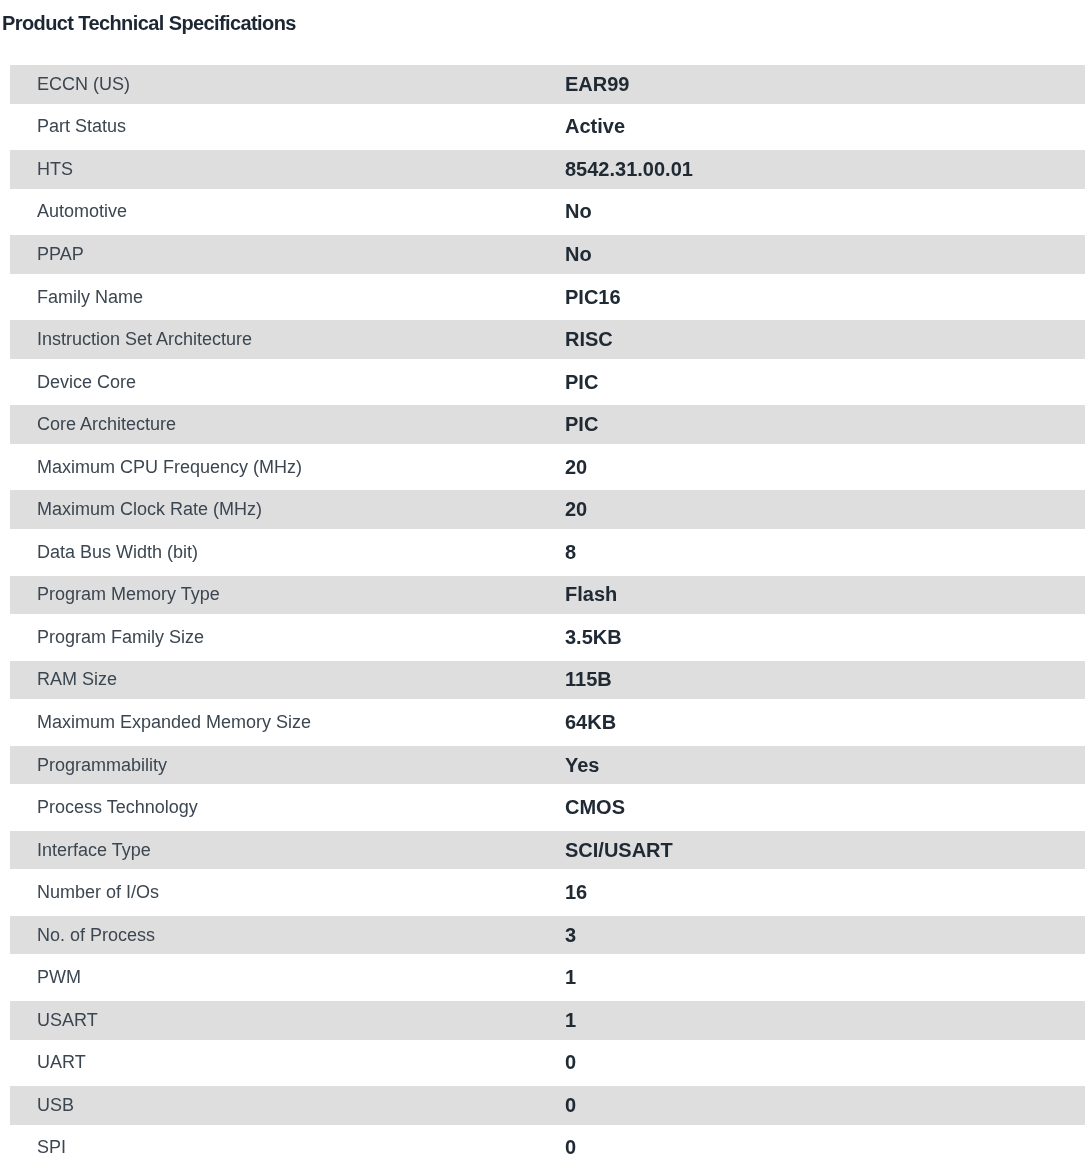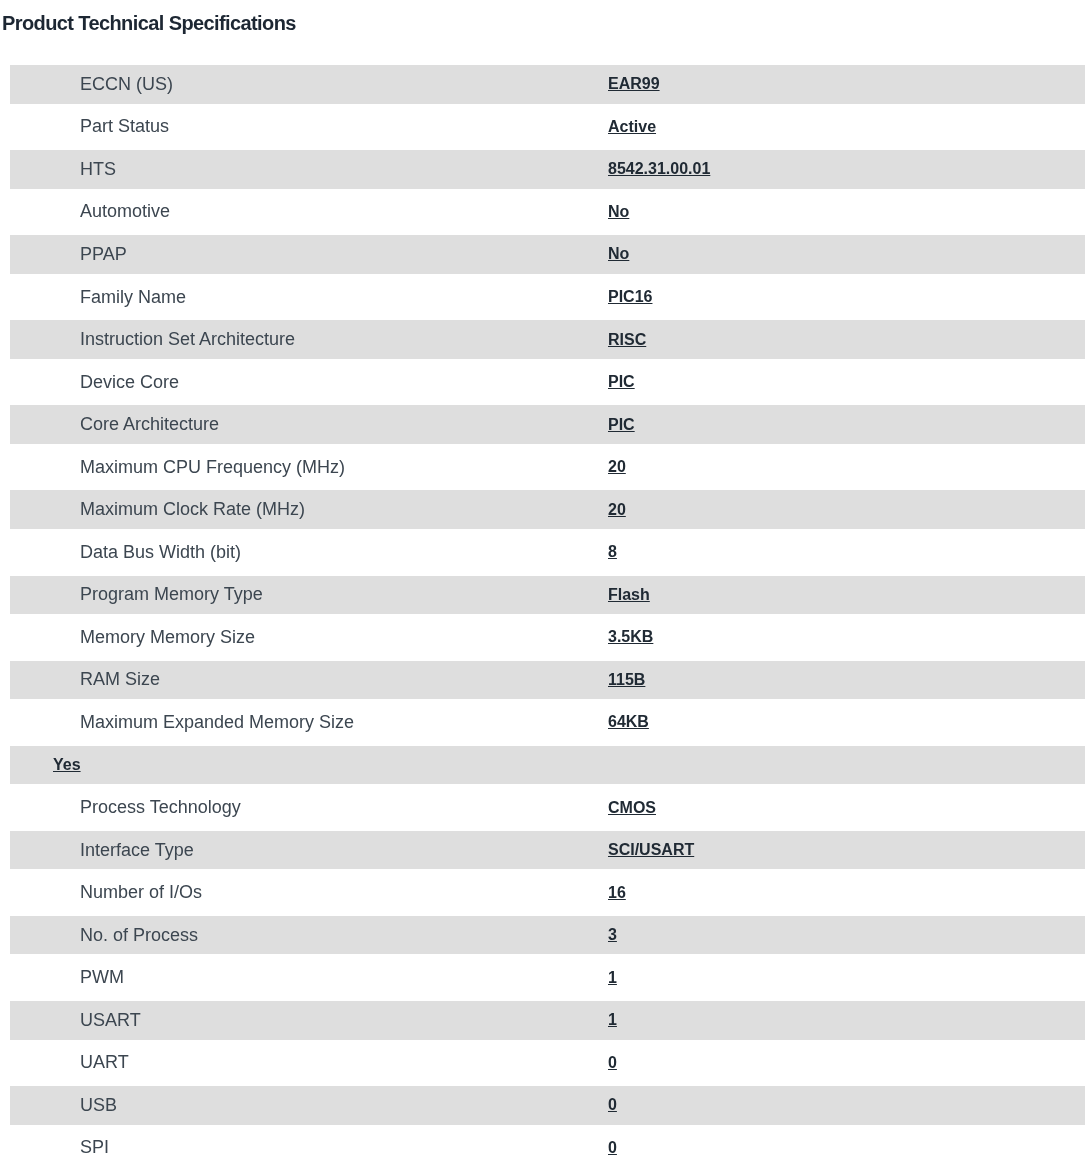--- a/index.html
+++ b/index.html
@@ -29,40 +29,38 @@
     margin-left:10px;
     margin-top:23px;
   }
   .spec-row{
     height:42.56px;
     display:flex;
     align-items:center;
     border-top:2px solid var(--page-bg);
     border-bottom:2px solid var(--page-bg);
     background:transparent;
-    padding-left:43px;
   }
   .spec-row.alt{
     background:var(--row-alt-bg);
   }
   .spec-label{
     padding-left:27px;
     width:555px;
     flex:0 0 555px;
     font-size:18px;
     color:var(--label-color);
     font-weight:400;
     white-space:nowrap;
   }
   .spec-value{
-    font-size:16px;
+    font-size:20px;
     color:var(--value-color);
     font-weight:700;
     white-space:nowrap;
-    text-decoration:underline;
   }
 </style>
 </head>
 <body>
 
 <div class="page">
   <h1 class="page-title">Product Technical Specifications</h1>
 
   <div class="spec-table" id="spec-table">
       <div class="spec-row alt">
@@ -111,32 +109,33 @@
   </div>
       <div class="spec-row">
     <div class="spec-label">Data Bus Width (bit)</div>
     <div class="spec-value">8</div>
   </div>
       <div class="spec-row alt">
     <div class="spec-label">Program Memory Type</div>
     <div class="spec-value">Flash</div>
   </div>
       <div class="spec-row">
-    <div class="spec-label">Memory Memory Size</div>
+    <div class="spec-label">Program Family Size</div>
     <div class="spec-value">3.5KB</div>
   </div>
       <div class="spec-row alt">
     <div class="spec-label">RAM Size</div>
     <div class="spec-value">115B</div>
   </div>
       <div class="spec-row">
     <div class="spec-label">Maximum Expanded Memory Size</div>
     <div class="spec-value">64KB</div>
   </div>
       <div class="spec-row alt">
+    <div class="spec-label">Programmability</div>
     <div class="spec-value">Yes</div>
   </div>
       <div class="spec-row">
     <div class="spec-label">Process Technology</div>
     <div class="spec-value">CMOS</div>
   </div>
       <div class="spec-row alt">
     <div class="spec-label">Interface Type</div>
     <div class="spec-value">SCI/USART</div>
   </div>

